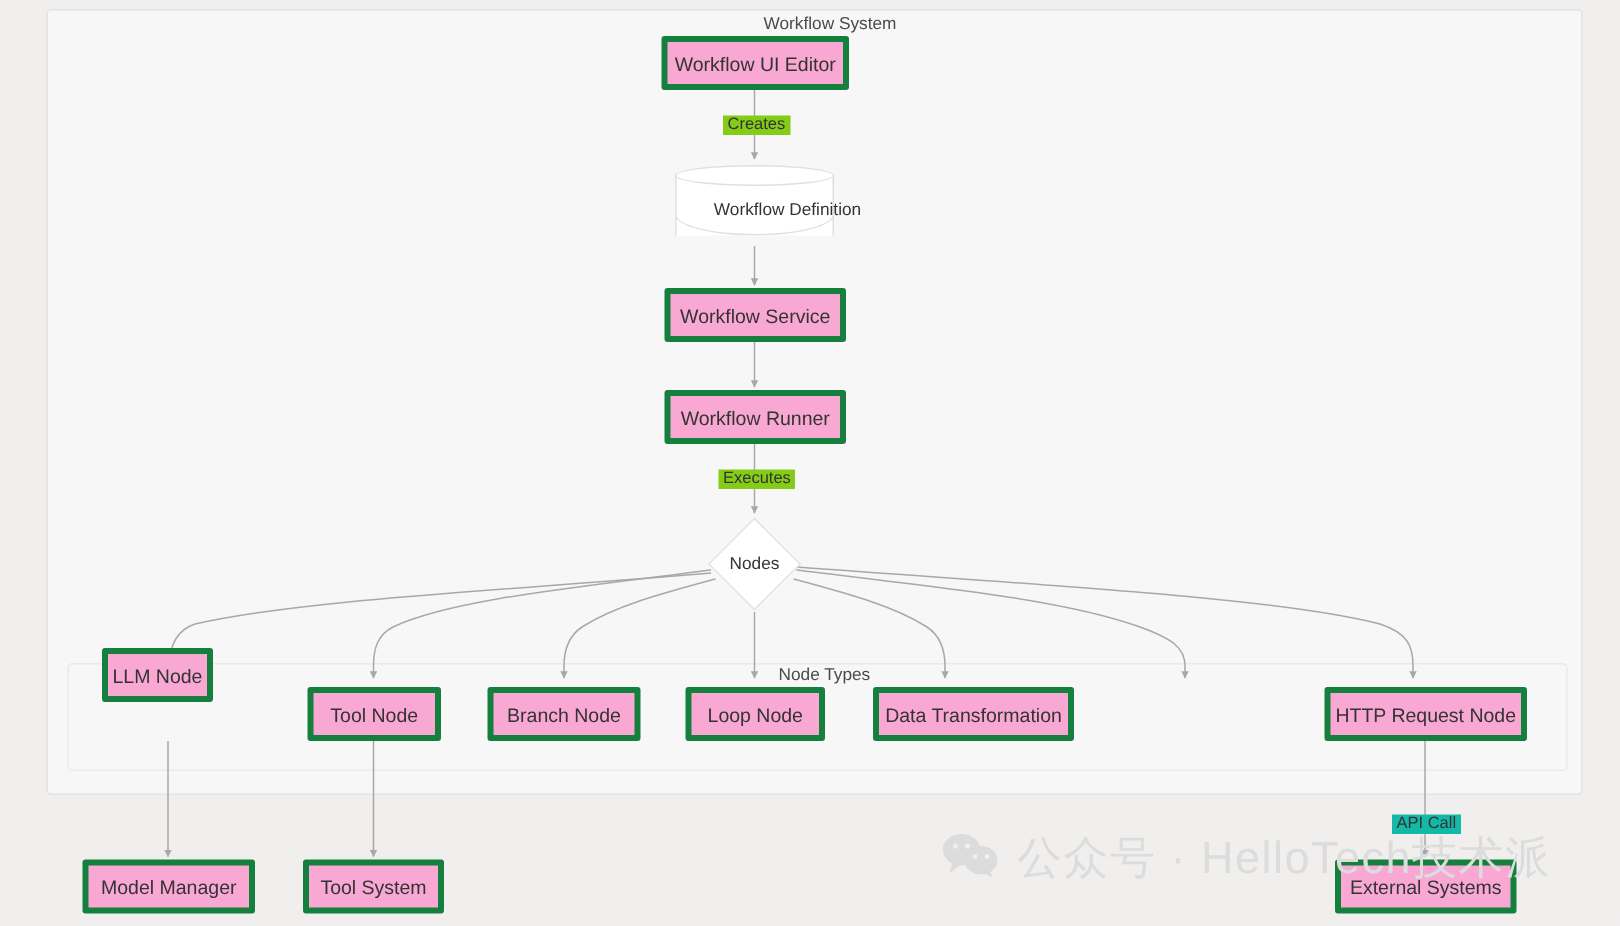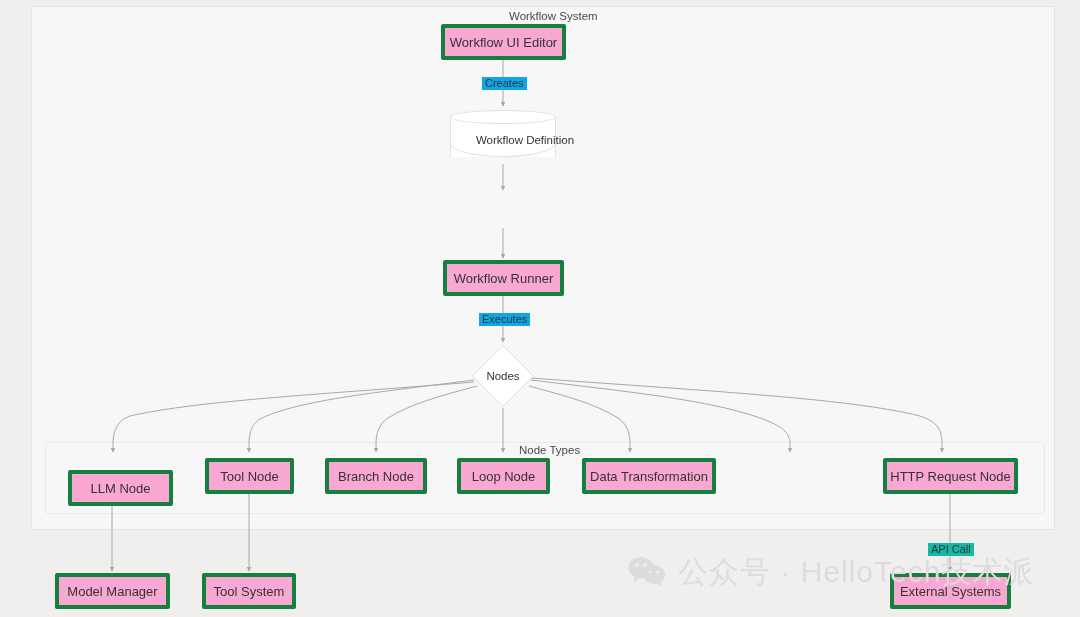--- a/index.html
+++ b/index.html
@@ -156,21 +156,21 @@
     font-size: 11.5px;
     color: #333333;
     white-space: nowrap;
   }
 
   
   .edge-label {
     position: absolute;
     font-size: 11px;
     color: #333333;
-    background: #0ea5e9;
+    background: #84cc16;
     padding: 0 3px;
     white-space: nowrap;
     line-height: 13px;
     z-index: 7;
   }
   #label-creates   { left: 482px; top: 77px; }
   #label-executes  { left: 479px; top: 313px; }
   #label-api-call  { left: 928px; top: 543px; background: #14b8a6; }
 
   
@@ -250,29 +250,30 @@
 
   <div class="node-box" style="left:441px; top:24px; width:125px; height:36px;">Workflow UI Editor</div>
 
   <div id="workflow-definition">
     <div class="cyl-body"></div>
     <div class="cyl-bottom"></div>
     <div class="cyl-top"></div>
     <div class="cyl-text">Workflow Definition</div>
   </div>
 
+  <div class="node-box" style="left:443px; top:192px; width:121px; height:36px;">Workflow Service</div>
 
   <div class="node-box" style="left:443px; top:260px; width:121px; height:36px;">Workflow Runner</div>
 
   <div id="nodes-diamond">
     <div class="dia-shape"></div>
     <div class="dia-text">Nodes</div>
   </div>
 
-  <div class="node-box" style="left:68px; top:470px; width:105px; height:36px;">LLM Node</div>
+  <div class="node-box" style="left:68px; top:432px; width:74px; height:36px;">LLM Node</div>
   <div class="node-box" style="left:205px; top:458px; width:89px; height:36px;">Tool Node</div>
   <div class="node-box" style="left:325px; top:458px; width:102px; height:36px;">Branch Node</div>
   <div class="node-box" style="left:457px; top:458px; width:93px; height:36px;">Loop Node</div>
   <div class="node-box" style="left:582px; top:458px; width:134px; height:36px;">Data Transformation</div>
   <div class="node-box" style="left:883px; top:458px; width:135px; height:36px;">HTTP Request Node</div>
 
   <div class="node-box" style="left:55px; top:573px; width:115px; height:36px;">Model Manager</div>
   <div class="node-box" style="left:202px; top:573px; width:94px; height:36px;">Tool System</div>
   <div class="node-box" style="left:890px; top:573px; width:121px; height:36px;">External Systems</div>
 

